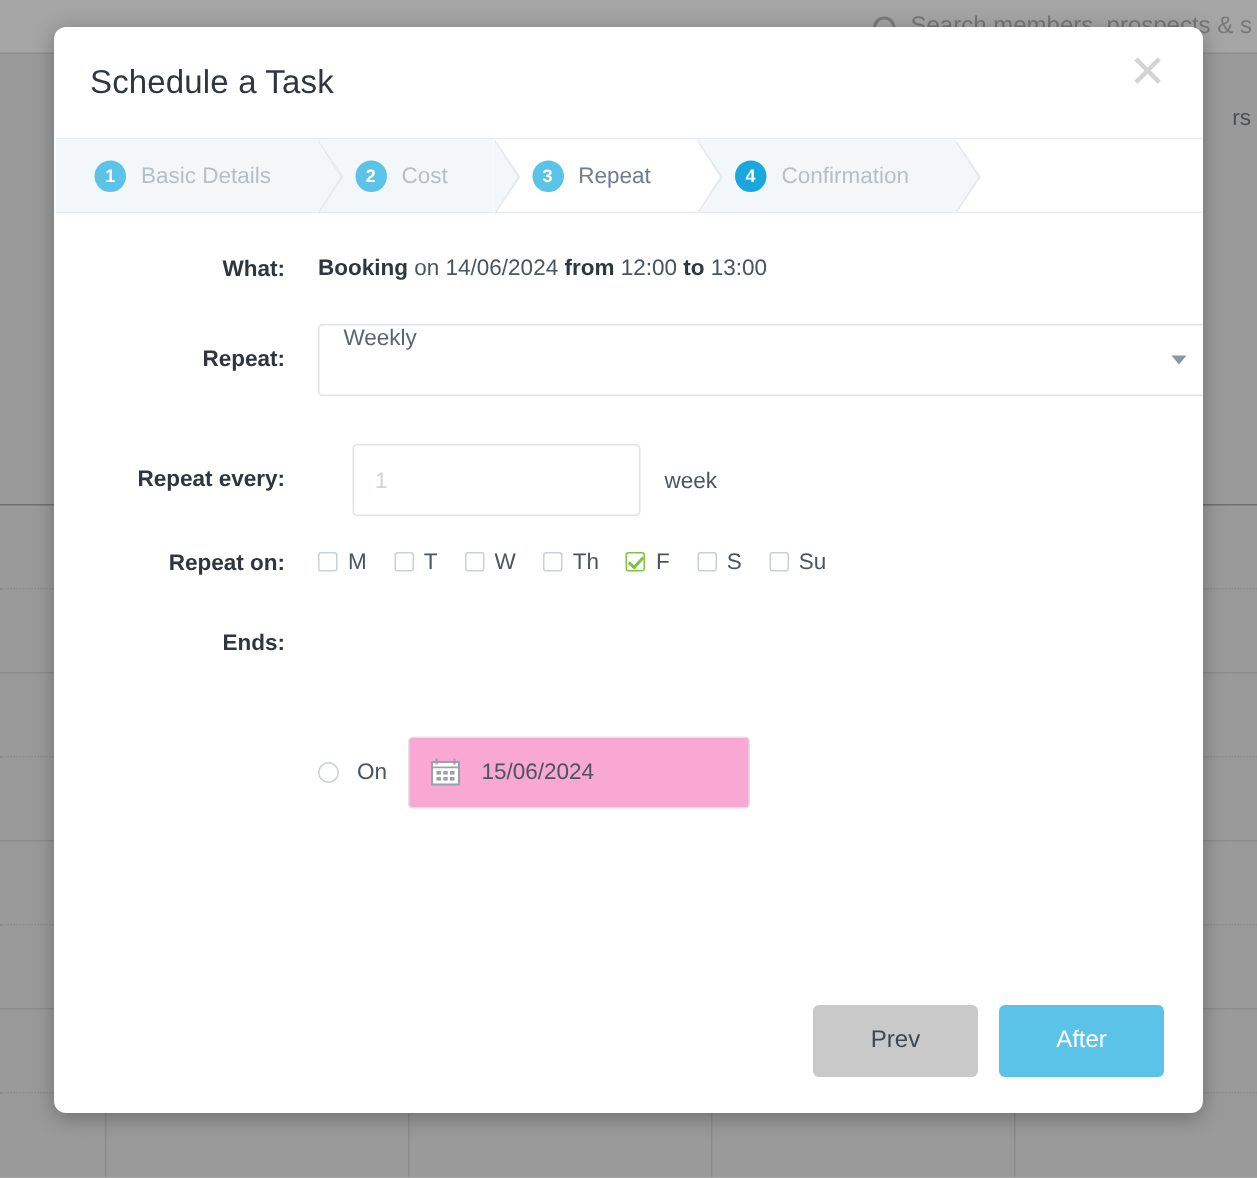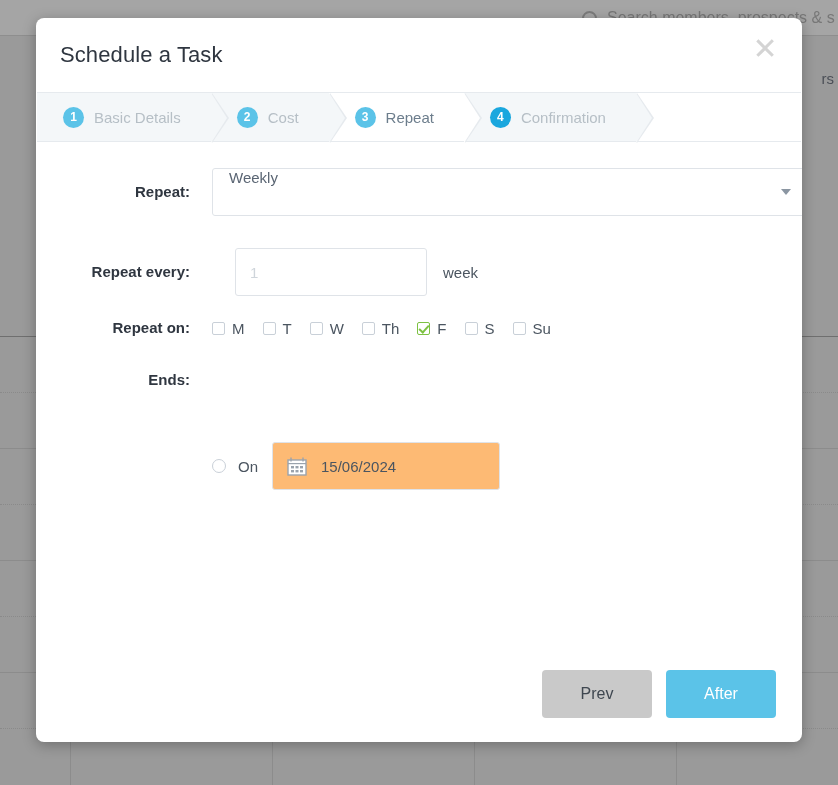--- a/index.html
+++ b/index.html
@@ -182,21 +182,21 @@
     width: 192px; height: 48px;
     border: 1px solid #dfe3e8; border-radius: 3px;
     padding: 0 14px; font-size: 15px; color: #5a6573;
     font-family: "Liberation Sans", sans-serif;
     outline: none; background: #fff;
   }
   #every-input::placeholder { color: #cfd5db; }
   #every-unit { font-size: 15px; color: #4b5560; margin-left: 16px; }
   .inline { display: flex; align-items: center; }
 
-  #row-on { margin-top: 22px; align-items: center; }
+  #row-on { margin-top: 22px; align-items: flex-start; }
   #days { display: flex; align-items: center; gap: 0; }
   .day { display: flex; align-items: center; margin-right: 18px; }
   .cbx {
     width: 13px; height: 13px;
     border: 1px solid #c9d0d8; border-radius: 2px;
     background: #fff; margin-right: 7px;
     position: relative; flex: 0 0 auto;
     cursor: pointer;
   }
   .cbx.checked { border-color: #7dc242; }
@@ -227,21 +227,21 @@
     font-family: "Liberation Sans", sans-serif;
     outline: none; background: #fff;
   }
   #after-unit { font-size: 15px; color: #4b5560; margin-left: 14px; }
 
   #on-line { margin-top: 72px; display: flex; align-items: center; }
   #date-box {
     margin-left: 14px;
     width: 228px; height: 48px;
     border: 1px solid #dfe3e8; border-radius: 3px;
-    background: #fdba74;
+    background: #f9a8d4;
     display: flex; align-items: center;
     padding: 0 14px; gap: 14px;
     cursor: pointer;
   }
   .cal-icon { width: 20px; height: 19px; position: relative; flex: 0 0 auto; }
   #date-text { font-size: 15px; color: #4b5560; }
 
   
   #footer {
     position: absolute; left: 0; right: 0; bottom: 0;
@@ -305,20 +305,33 @@
     </div>
     <div class="step last">
       <span class="step-num">4</span>
       <span class="step-label">Confirmation</span>
     </div>
     <div class="step-tail"></div>
   </div>
 
   <div id="modal-body">
 
+    <div class="row" id="row-what">
+      <div class="lbl">What:</div>
+      <div class="fld">
+        <span id="what-text"><b>Booking</b>
+          <span>on</span>
+          <span>14/06/2024</span>
+          <b>from</b>
+          <span>12:00</span>
+          <b>to</b>
+          <span>13:00</span>
+        </span>
+      </div>
+    </div>
 
     <div class="row" id="row-repeat">
       <div class="lbl">Repeat:</div>
       <div class="fld">
         <div id="repeat-select">
           <span>Weekly</span>
           <span id="repeat-caret"></span>
         </div>
       </div>
     </div>

